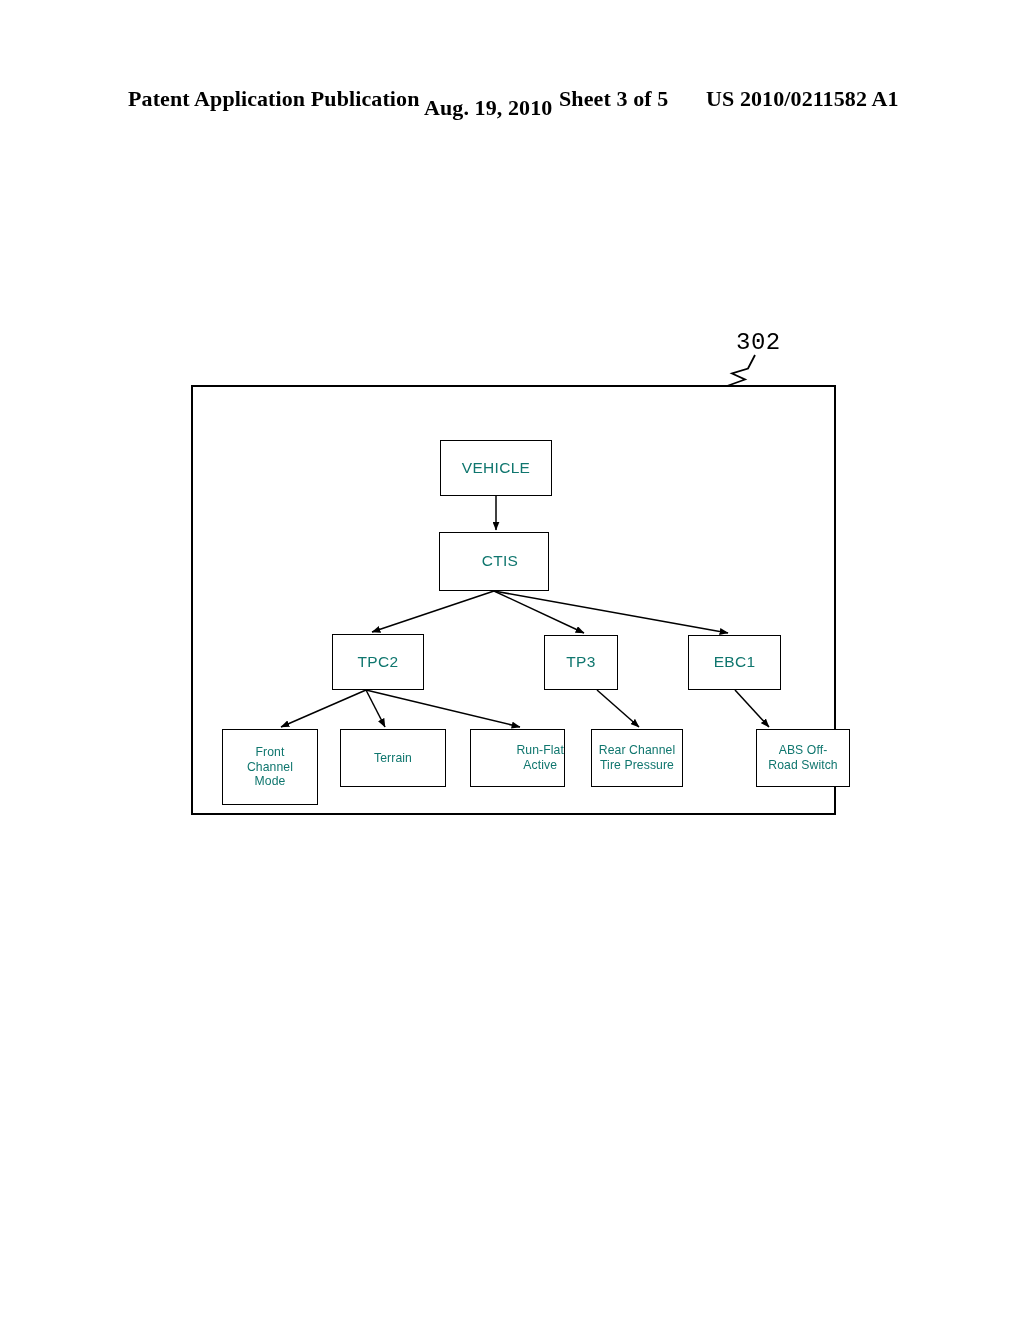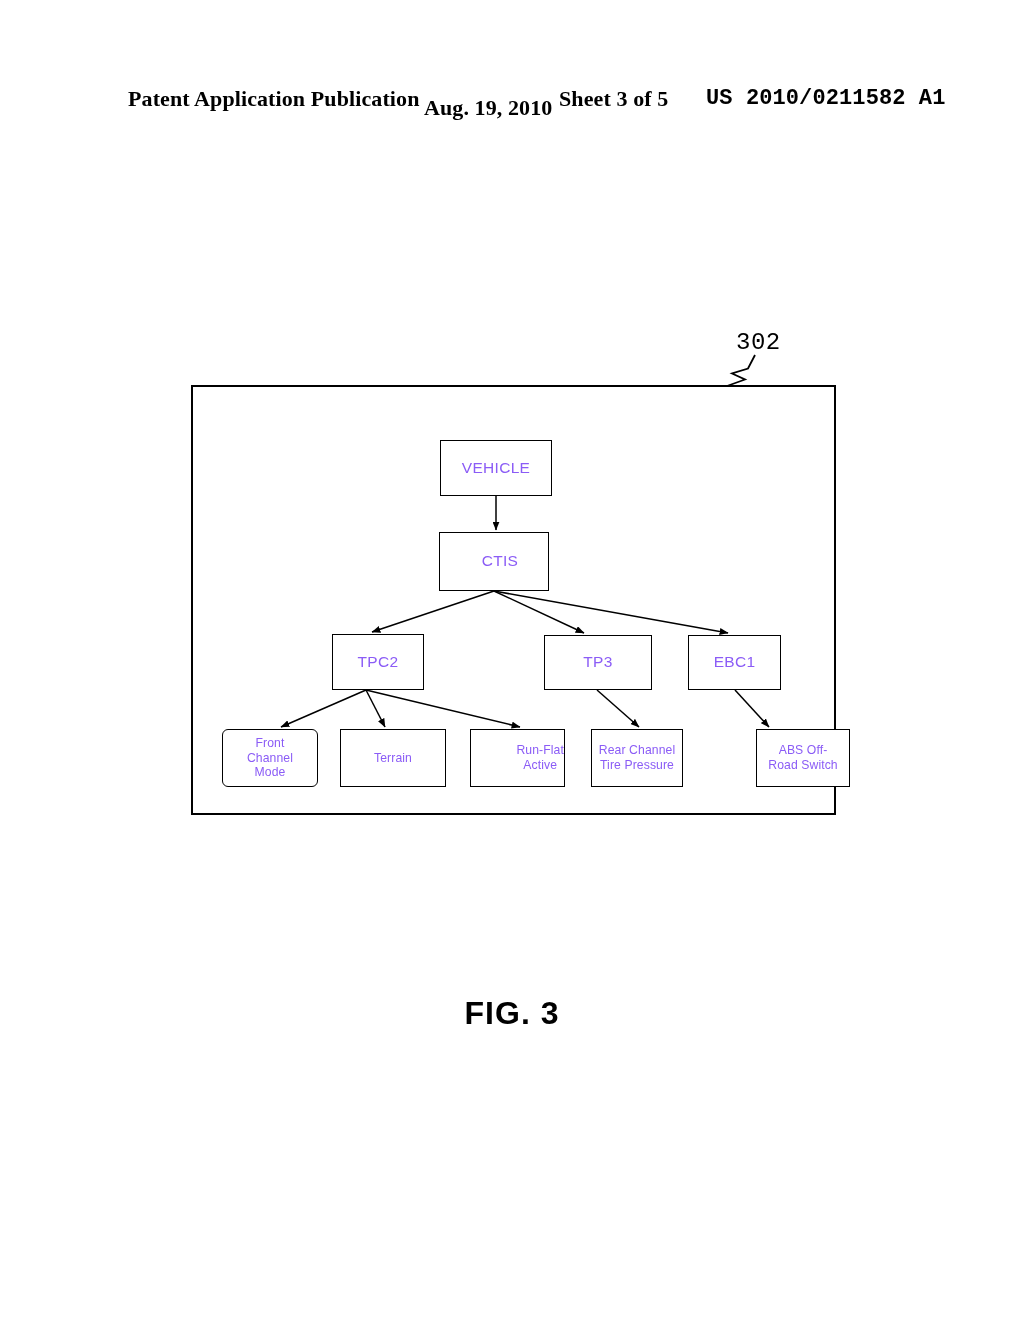--- a/index.html
+++ b/index.html
@@ -26,21 +26,21 @@
     height: 28px;
     font-family: "Liberation Serif", serif;
     font-weight: bold;
     font-size: 22px;
     letter-spacing: 0.1px;
     white-space: nowrap;
   }
   .hdr-pub   { position: absolute; left: 128px; top: 0; }
   .hdr-date  { position: absolute; left: 424px; top: 9px; }
   .hdr-sheet { position: absolute; left: 559px; top: 0; }
-  .hdr-num   { position: absolute; left: 706px; top: 0; font-family: Liberation Mono, monospace; }
+  .hdr-num   { position: absolute; left: 706px; top: 0; }
 
   
   #figure-stage {
     position: absolute;
     left: 0;
     top: 0;
     width: 1024px;
     height: 1320px;
   }
 
@@ -70,21 +70,21 @@
   .node {
     position: absolute;
     box-sizing: border-box;
     border: 1.6px solid #000000;
     background: #ffffff;
     display: flex;
     align-items: center;
     justify-content: center;
     text-align: center;
     font-family: "Liberation Sans", sans-serif;
-    color: #8b5cf6;
+    color: #0f766e;
     z-index: 3;
   }
   .node-label {
     display: block;
     line-height: 1.22;
     white-space: pre-line;
   }
 
   
   .node.tier-top .node-label { font-size: 15.5px; letter-spacing: 0.3px; }
@@ -157,27 +157,27 @@
   <div id="node-layer">
       <div class="node tier-top" style="left: 440px; top: 440px; width: 112px; height: 56px;">
         <span class="node-label">VEHICLE</span>
       </div>
       <div class="node tier-top" style="left: 439px; top: 532px; width: 110px; height: 59px; padding-left: 12px;">
         <span class="node-label">CTIS</span>
       </div>
       <div class="node tier-mid" style="left: 332px; top: 634px; width: 92px; height: 56px;">
         <span class="node-label">TPC2</span>
       </div>
-      <div class="node tier-mid" style="left: 544px; top: 635px; width: 108px; height: 55px;">
+      <div class="node tier-mid" style="left: 544px; top: 635px; width: 74px; height: 55px;">
         <span class="node-label">TP3</span>
       </div>
       <div class="node tier-mid" style="left: 688px; top: 635px; width: 93px; height: 55px;">
         <span class="node-label">EBC1</span>
       </div>
-      <div class="node tier-leaf" style="left: 222px; top: 729px; width: 96px; height: 58px; border-radius: 6px;">
+      <div class="node tier-leaf" style="left: 222px; top: 729px; width: 96px; height: 76px;">
         <span class="node-label">Front
 Channel
 Mode</span>
       </div>
       <div class="node tier-leaf" style="left: 340px; top: 729px; width: 106px; height: 58px; justify-content: center;">
         <span class="node-label">Terrain</span>
       </div>
       <div class="node tier-leaf" style="left: 470px; top: 729px; width: 95px; height: 58px; justify-content: flex-end;">
         <span class="node-label">Run-Flat
 Active</span>
@@ -185,14 +185,13 @@
       <div class="node tier-leaf" style="left: 591px; top: 729px; width: 92px; height: 58px;">
         <span class="node-label">Rear Channel
 Tire Pressure</span>
       </div>
       <div class="node tier-leaf" style="left: 756px; top: 729px; width: 94px; height: 58px;">
         <span class="node-label">ABS Off-
 Road Switch</span>
       </div>
     </div>
 
-  <div class="fig-caption">FIG. 3</div>
 </div>
 
 </body></html>

